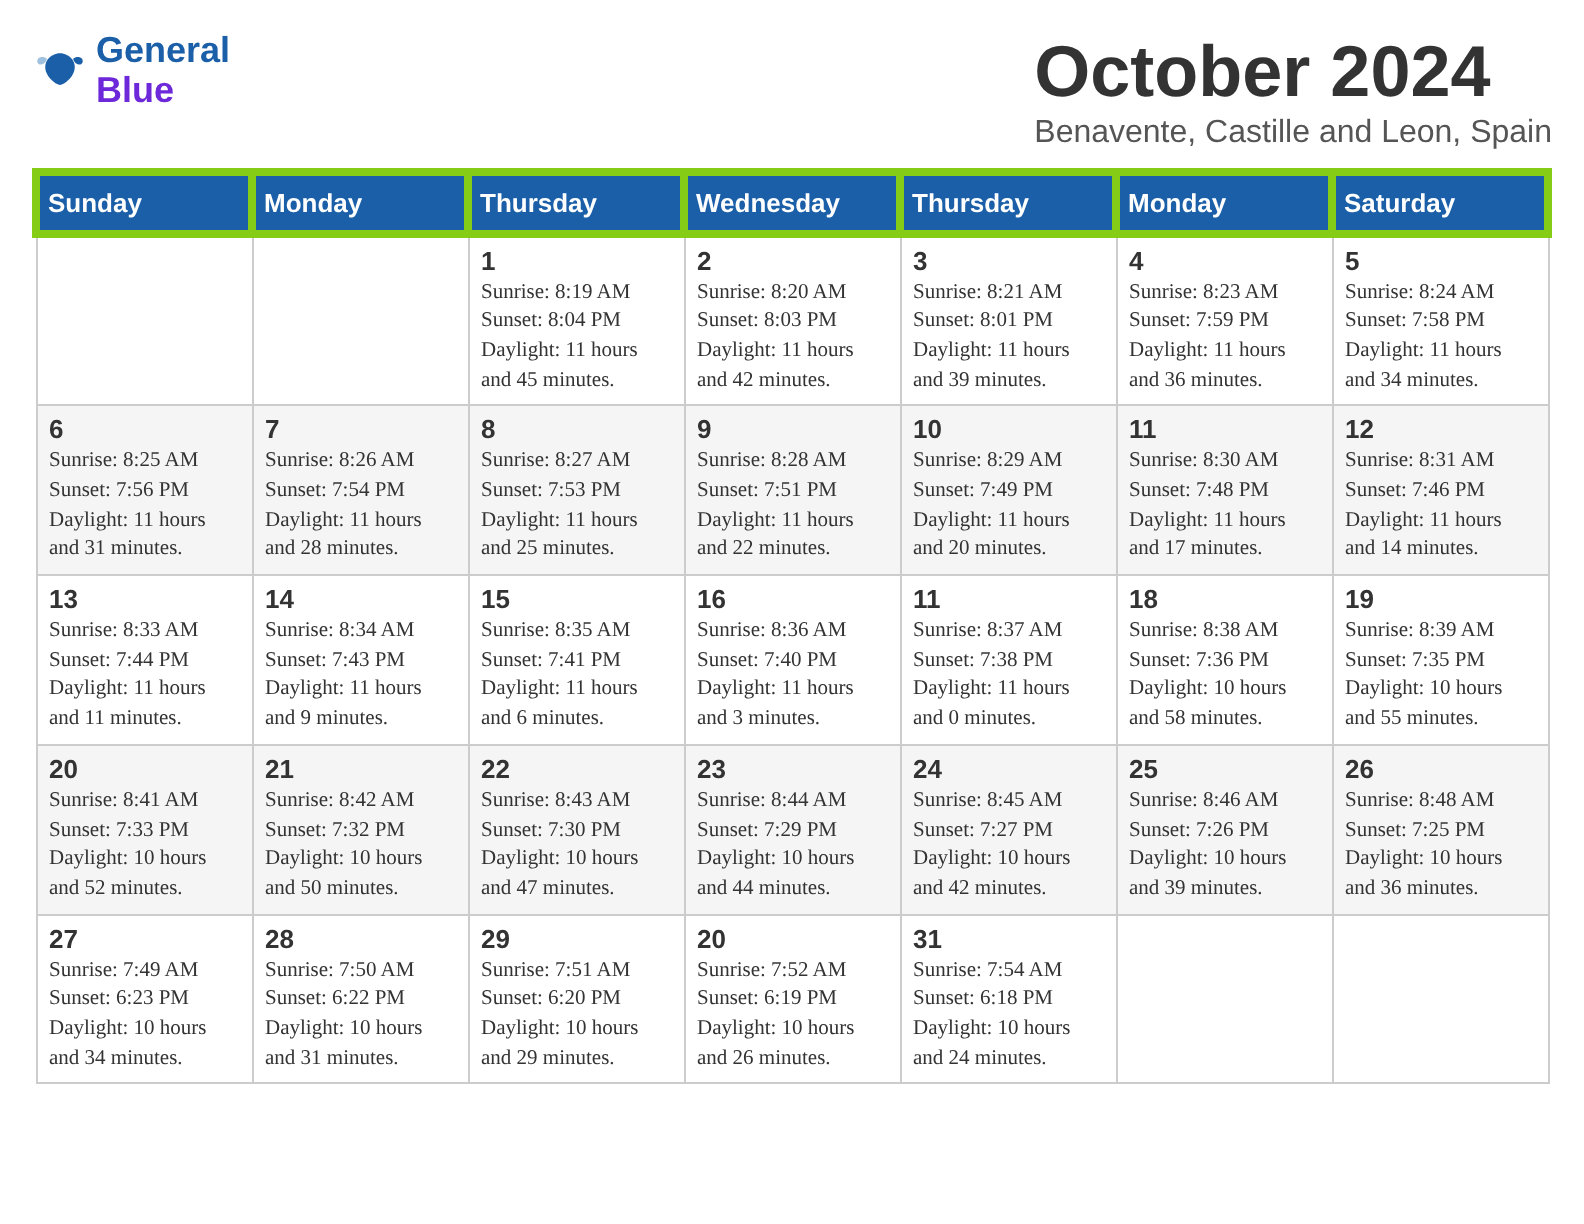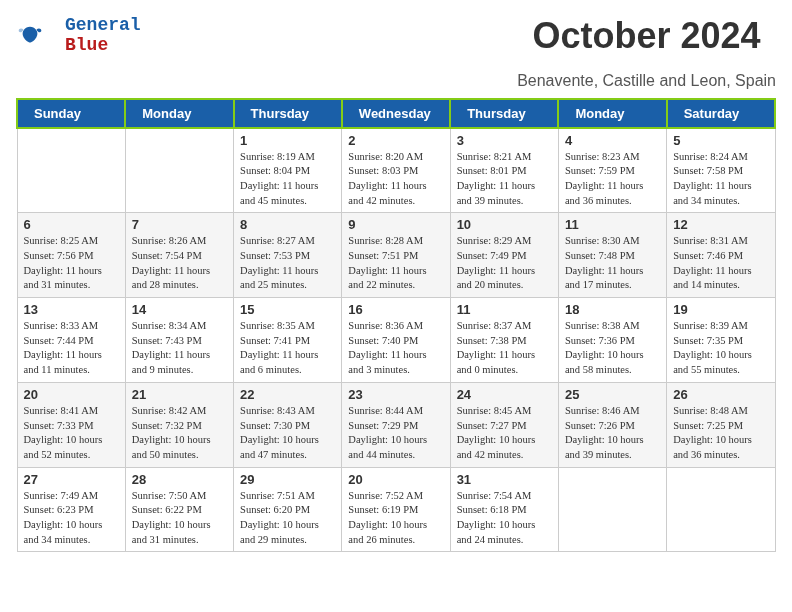--- a/index.html
+++ b/index.html
@@ -12,54 +12,53 @@
     }
     .header-section {
       display: flex;
       align-items: flex-start;
       justify-content: space-between;
       margin-bottom: 8px;
     }
     .logo {
       display: flex;
       align-items: center;
-      gap: 21px;
-      font-family: Liberation Mono, monospace;
+      gap: 4px;
     }
     .logo-bird {
       width: 28px;
       height: 28px;
     }
     .title-section {
-      text-align: center;
+      text-align: left;
     }
     .month-title {
       font-size: 36px;
       font-weight: bold;
       color: #333;
       line-height: 1.1;
     }
     .location-title {
       font-size: 16px;
       color: #555;
-      margin-top: 16px;
+      margin-top: 2px;
     }
     .calendar-table {
       width: 100%;
       border-collapse: collapse;
       font-size: 11px;
     }
     .calendar-table th {
       background-color: #1a5fa8;
       color: #fff;
       text-align: left;
-      padding: 6px 16px;
+      padding: 6px 4px;
       font-size: 13px;
       font-weight: bold;
-      border: 2px solid #84cc16;
+      border: 4px solid #84cc16;
     }
     .calendar-table td {
       border: 1px solid #ccc;
       vertical-align: top;
       padding: 4px 6px;
       width: 108px;
       min-height: 80px;
       background: #fff;
     }
     .calendar-table tr:nth-child(even) td {
@@ -89,21 +88,21 @@
 
 <div class="header-section">
   <div class="logo">
     <svg class="logo-bird" viewBox="0 0 30 30" xmlns="http://www.w3.org/2000/svg">
       <path d="M15 5 C10 5, 5 10, 8 16 C10 20, 14 22, 15 22 C16 22, 20 20, 22 16 C25 10, 20 5, 15 5Z" fill="#1a5fa8"></path>
       <path d="M22 8 C24 6, 28 7, 27 10 C26 12, 23 11, 22 8Z" fill="#1a5fa8"></path>
       <path d="M8 8 C6 6, 2 7, 3 10 C4 12, 7 11, 8 8Z" fill="#a0c0e0"></path>
     </svg>
     <div>
       <div style="font-size:18px;font-weight:bold;color:#1a5fa8;line-height:1.1;">General</div>
-      <div style="font-size:18px;font-weight:bold;color:#b91c1c;line-height:1.1;">Blue</div>
+      <div style="font-size:18px;font-weight:bold;color:#6d28d9;line-height:1.1;">Blue</div>
     </div>
   </div>
   <div class="title-section">
     <div class="month-title">October 2024</div>
     <div class="location-title">Benavente, Castille and Leon, Spain</div>
   </div>
 </div>
 
 <table class="calendar-table">
   <thead>

